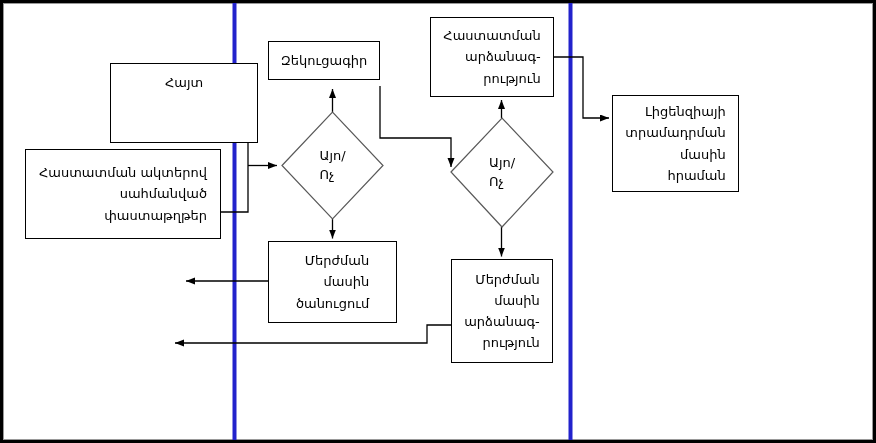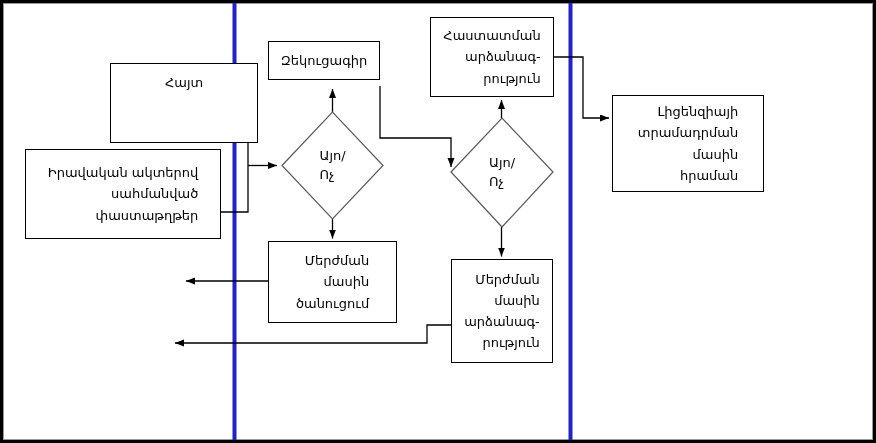--- a/index.html
+++ b/index.html
@@ -34,21 +34,21 @@
     justify-content:center;
     text-align:left;
     white-space:pre-line;
     line-height:1.5;
   }
   
   #n-application{left:73px;top:63px;width:148px;height:80px;margin-left:37px;}
   #n-legal{left:25px;top:149px;width:196px;height:90px;}
   #n-report{left:268px;top:41px;width:112px;height:39px;}
   #n-approval{left:430px;top:17px;width:124px;height:80px;}
-  #n-license{left:612px;top:95px;width:152px;height:97px;}
+  #n-license{left:612px;top:95px;width:127px;height:97px;}
   #n-rej-notice{left:268px;top:241px;width:129px;height:82px;}
   #n-rej-protocol{left:451px;top:259px;width:102px;height:104px;}
   #d1-label{left:292px;top:135px;width:81px;height:60px;}
   #d2-label{left:462px;top:142px;width:80px;height:60px;}
 </style>
 </head>
 <body>
 
 <div class="canvas">
 
@@ -74,21 +74,21 @@
       <path d="M501.5,227 V256.5" marker-end="url(#arrow)"></path>
       <path d="M451,325 H427 V343 H175" marker-end="url(#arrow)"></path>
     </g>
 
     <polygon points="282,165.5 332.5,112 383,165.5 332.5,219" fill="#ffffff" stroke-width="1.2" stroke="#595959"></polygon>
     <polygon points="451,172 502,118 553,172 502,227" fill="#ffffff" stroke-width="1.2" stroke="#595959"></polygon>
   </svg>
 
   <div class="node top-aligned" id="n-application">Հայտ</div>
 
-  <div class="node" id="n-legal">Իրավական ակտերով
+  <div class="node" id="n-legal">Հաստատման ակտերով
 սահմանված
 փաստաթղթեր</div>
 
   <div class="node" id="n-report">Զեկուցագիր</div>
 
   <div class="node" id="n-approval">Հաստատման
 արձանագ-
 րություն</div>
 
   <div class="node" id="n-license">Լիցենզիայի

